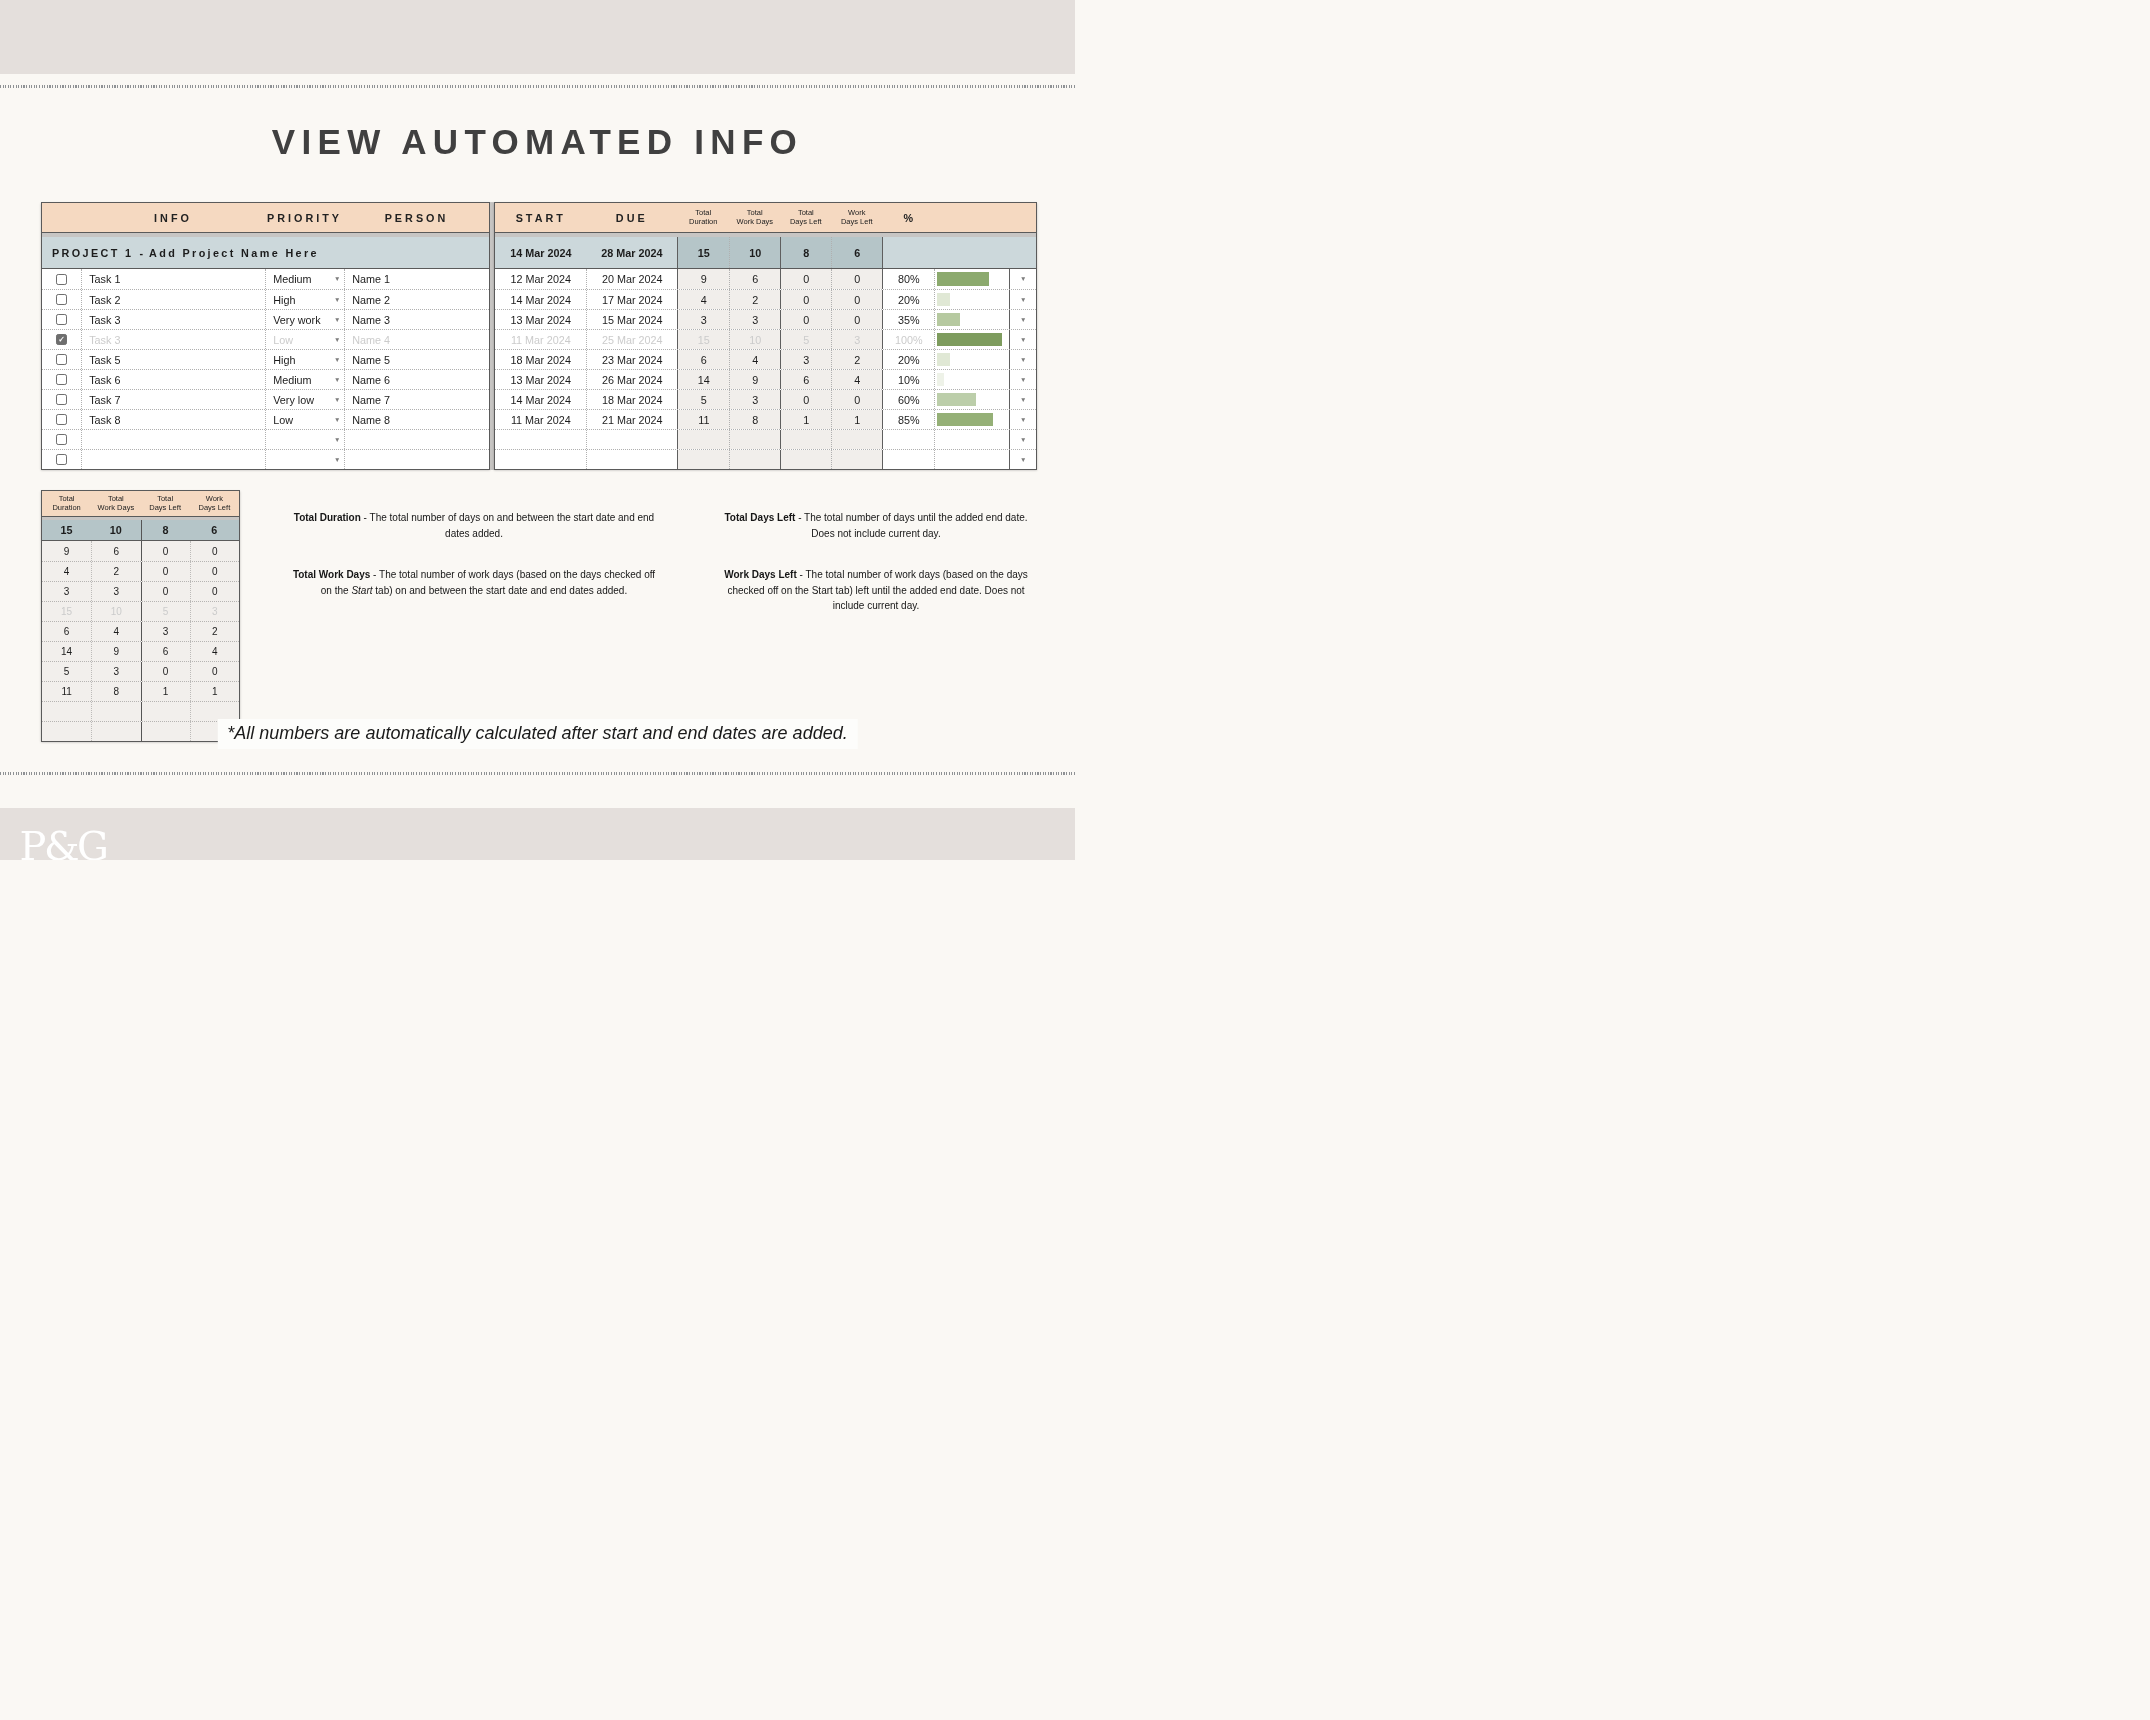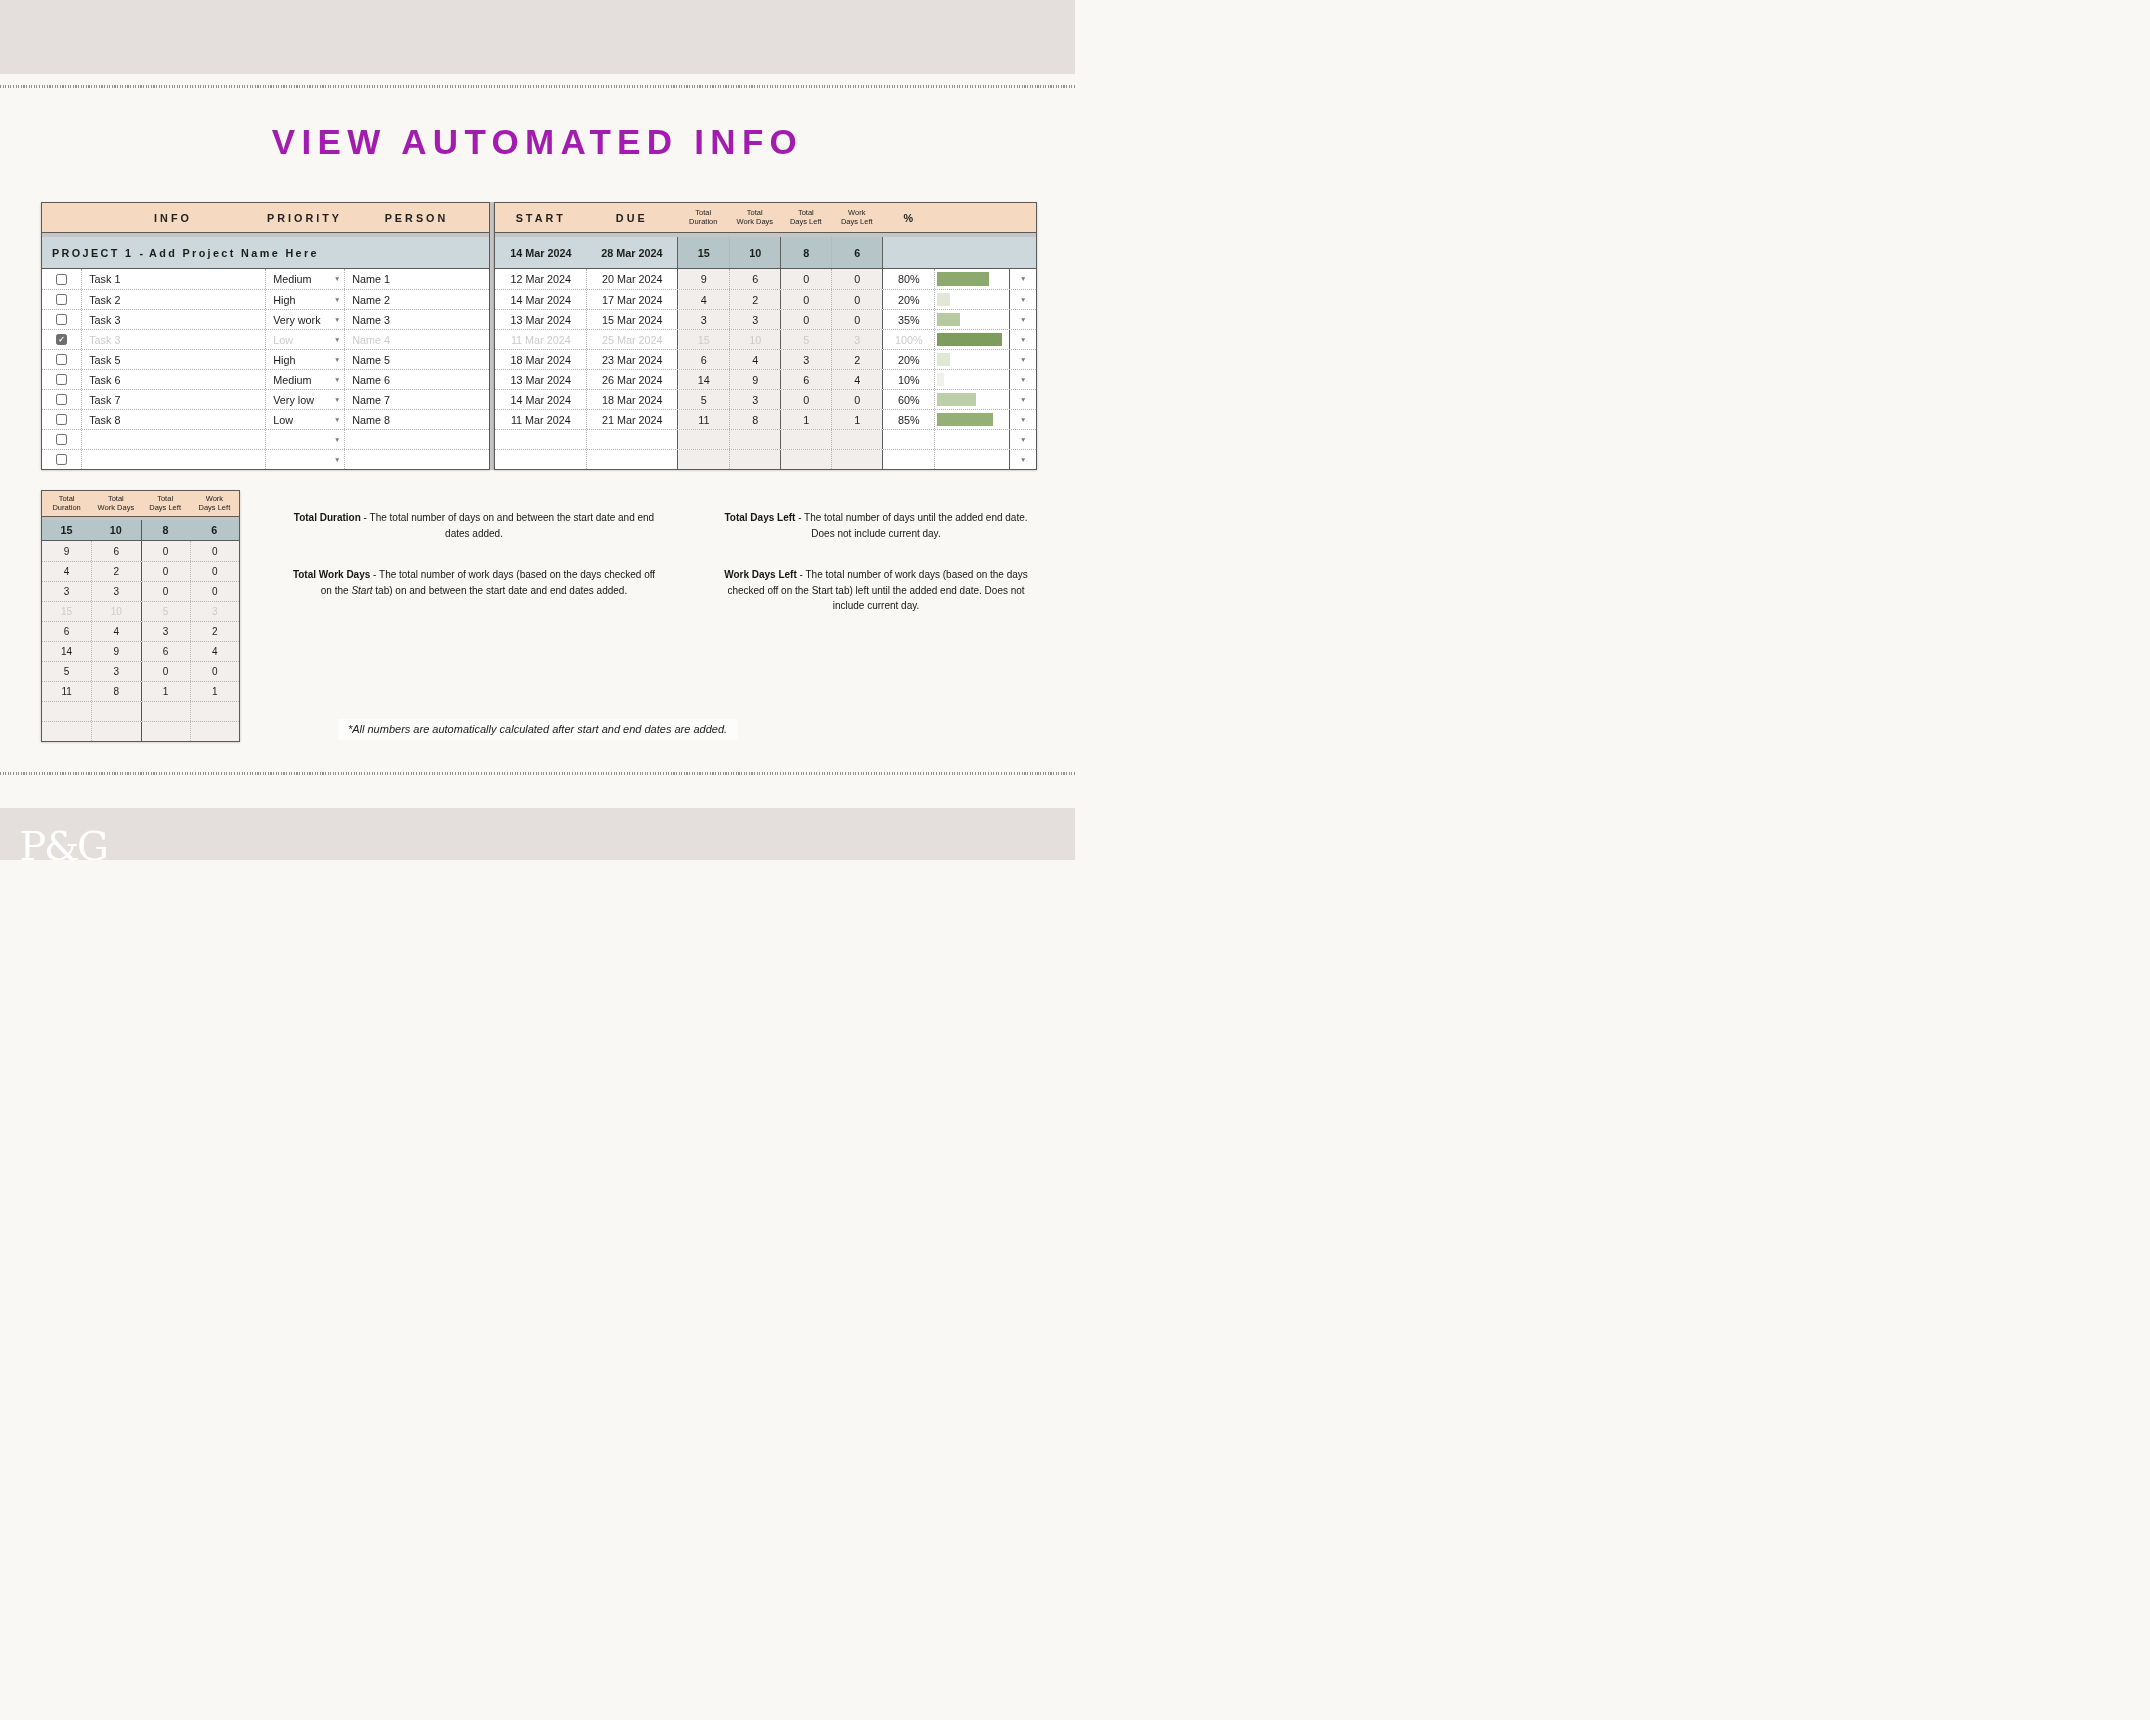--- a/index.html
+++ b/index.html
@@ -8,21 +8,21 @@
   .page { position:relative; width:1075px; height:860px; background:#faf8f4; overflow:hidden; }
 
   .band { position:absolute; left:0; width:100%; background:#e4dfdc; }
   .band.top { top:0; height:74px; }
   .dotline { position:absolute; left:0; width:100%; height:2.9px;
     background-image:repeating-linear-gradient(90deg,#8e9194 0 1.1px, transparent 1.1px 2.6px); }
   .dotline.top { top:85px; }
   .dotline.bottom { top:772px; }
 
   .page-title { position:absolute; top:122px; left:0; width:100%; text-align:center;
-    font-size:35px; font-weight:700; letter-spacing:0.18em; color:#a21caf; }
+    font-size:35px; font-weight:700; letter-spacing:0.18em; color:#404040; }
 
   
   .main-table { position:absolute; left:41px; top:202px; display:flex; }
   .vstrip { width:4.3px; background:#c7c5c3; }
   .tbl { border:1.4px solid #5a5a5a; background:#fff; box-shadow:0 0.7px 2.2px rgba(0,0,0,.25); }
   .tbl-left { width:449px; }
   .tbl-right { width:543px; }
 
   .thead { height:30px; background:#f5d9c1; border-bottom:1.4px solid #5a5a5a; display:flex; align-items:center; }
   .hstrip { height:4.3px; background:#c7c5c3; }
@@ -90,21 +90,21 @@
   .mrow.dim .mcell { color:#cbcbcb; }
 
   
   .defs { position:absolute; top:510px; font-size:10px; line-height:1.55; text-align:center; color:#161616; }
   .defs-left { left:292px; width:364px; }
   .defs-right { left:716px; width:320px; }
   .def + .def { margin-top:26px; }
   .def b { font-weight:700; }
 
   .footnote { position:absolute; top:719px; left:50%; transform:translateX(-50%);
-    background:#fdfdfb; padding:4.3px 10px; font-size:11px; font-style:italic; white-space:nowrap; color:#1a1a1a; }
+    background:#fdfdfb; padding:4.3px 10px; font-size:18px; font-style:italic; white-space:nowrap; color:#1a1a1a; }
 
   
   .footer { position:absolute; left:0; top:808px; width:100%; height:75px; background:#e4dfdc;
     display:flex; align-items:center; }
   .logo { margin-left:19.4px; font-family:"DejaVu Serif", serif; font-size:40px; color:#ffffff;
     letter-spacing:-0.06em; }
 </style>
 </head>
 <body>
 

